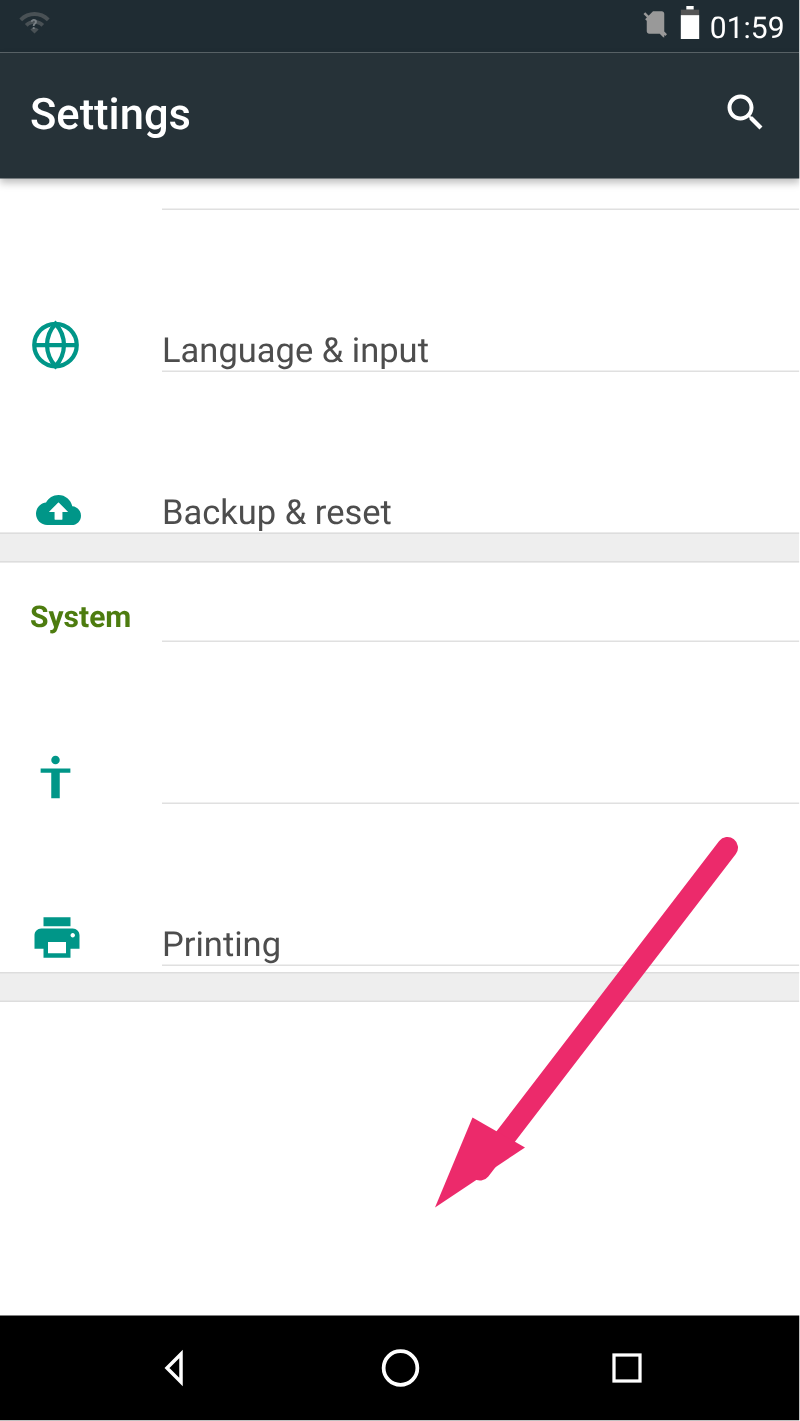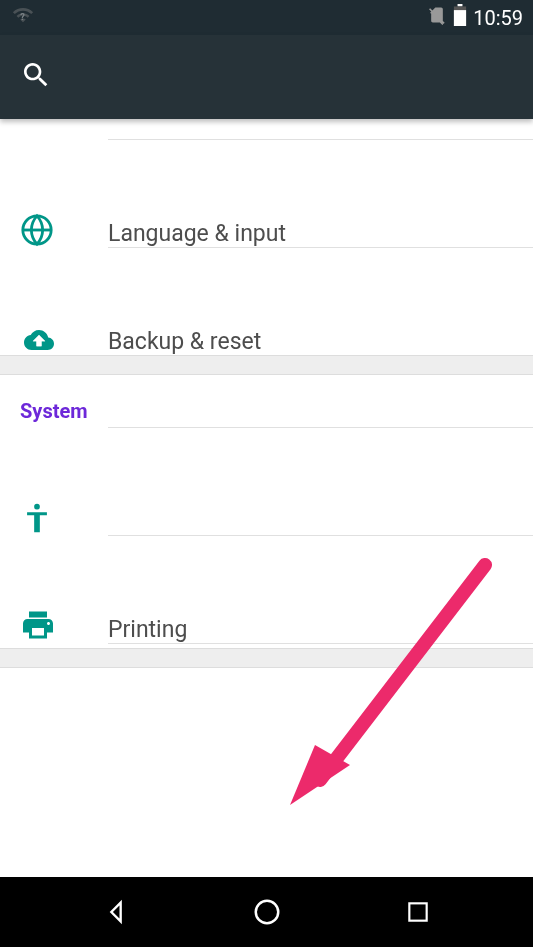--- a/index.html
+++ b/index.html
@@ -89,21 +89,21 @@
       margin-left: 108px;
     }
     .section-gap {
       height: 20px;
       background: #eeeeee;
       border-top: 1px solid #ddd;
       border-bottom: 1px solid #ddd;
     }
     .section-header {
       padding: 24px 8px 4px 20px;
-      color: #6d28d9;
+      color: #4d7c0f;
       font-size: 20px;
       font-weight: 700;
     }
     .nav-bar {
       position: absolute;
       bottom: 0;
       left: 0;
       right: 0;
       height: 70px;
       background: #000;
@@ -148,25 +148,26 @@
           <path d="M19 5c0-1.1-.9-2-2-2h-7L3.7 9.3 19 24.6V5zM3.8 3.8L2.4 5.2 5 7.8V19c0 1.1.9 2 2 2h10c.3 0 .6-.1.9-.2l1.9 1.9 1.4-1.4L3.8 3.8z"></path>
         </svg>
     </span>
     <span>
       <svg width="14" height="22" viewBox="0 0 10 18" fill="#fff">
           <rect x="3" y="0" width="4" height="2"></rect>
           <rect x="0" y="2" width="10" height="16" fill="#555"></rect>
           <rect x="0" y="5" width="10" height="13" fill="#fff"></rect>
         </svg>
     </span>
-    <span class="time">10:59</span>
+    <span class="time">01:59</span>
   </div>
 </div>
 
 <div class="app-bar">
+  <div class="app-title">Settings</div>
   <div class="search-btn">
     <svg width="32" height="32" viewBox="0 0 24 24" fill="#fff">
         <path d="M15.5 14h-.79l-.28-.27C15.41 12.59 16 11.11 16 9.5 16 5.91 13.09 3 9.5 3S3 5.91 3 9.5 5.91 16 9.5 16c1.61 0 3.09-.59 4.23-1.57l.27.28v.79l5 4.99L20.49 19l-4.99-5zm-6 0C7.01 14 5 11.99 5 9.5S7.01 5 9.5 5 14 7.01 14 9.5 11.99 14 9.5 14z"></path>
       </svg>
   </div>
 </div>
 
 <div class="content">
 
   <div class="partial-divider-top"></div>

